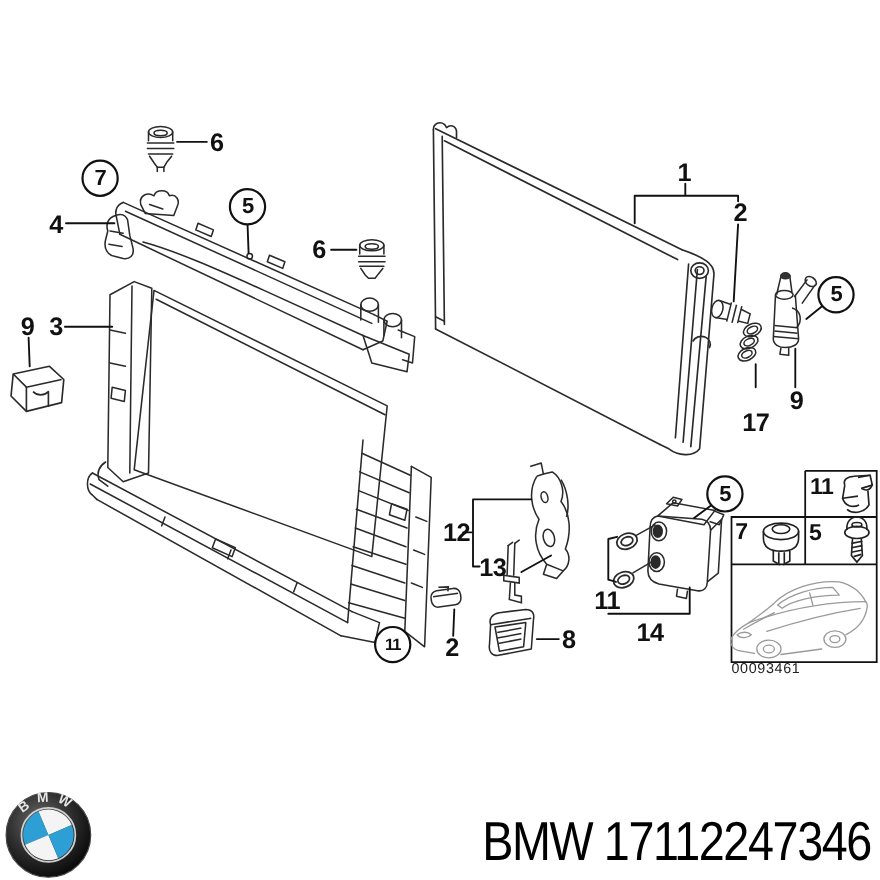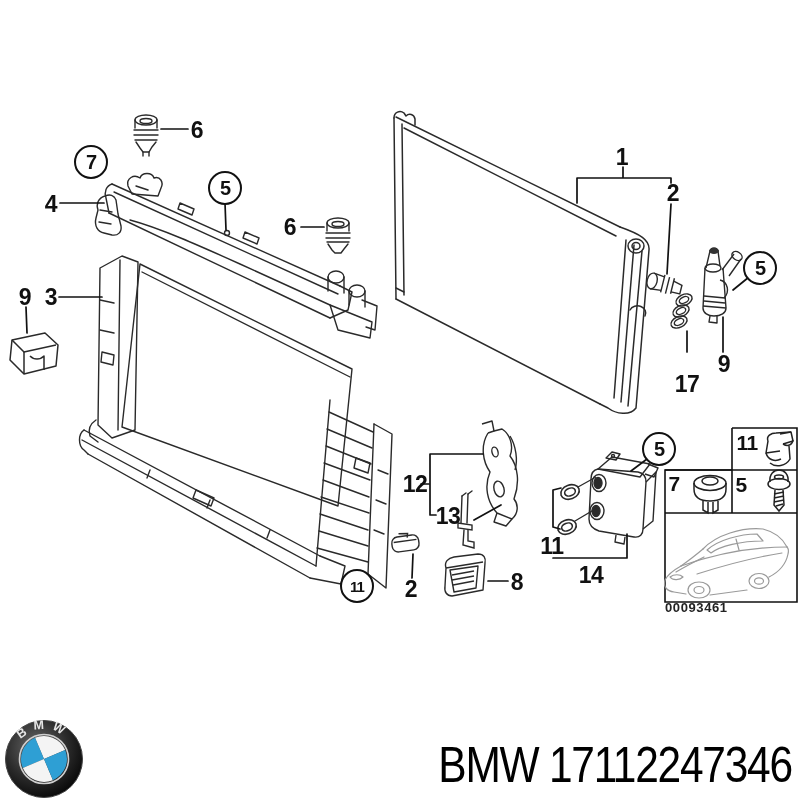--- a/index.html
+++ b/index.html
@@ -7,21 +7,21 @@
           font-family:"Liberation Sans",sans-serif;}
   #art{position:absolute;left:0;top:0;}
   .callout{position:absolute;transform:translate(-50%,-50%);font-weight:bold;
            font-size:23px;color:#111;letter-spacing:-0.5px;white-space:nowrap;}
   .callout.circled{width:30px;height:30px;border:2.3px solid #111;border-radius:50%;
            display:flex;align-items:center;justify-content:center;font-size:20px;
            background:#fff;letter-spacing:-1px;}
   .callout.circled.two{font-size:15px;}
   .callout.inset-num{font-size:21px;}
   .code{position:absolute;left:665px;top:600px;font-size:13px;color:#222;
-        letter-spacing:0.6px;font-weight:bold;}
+        letter-spacing:0.6px;font-weight:normal;}
   .footer-pn{position:absolute;right:8px;top:736px;font-size:50px;color:#000;
         letter-spacing:-1.5px;transform:scaleX(0.85);transform-origin:100% 60%;
         white-space:nowrap;font-weight:normal;}
 </style>
 </head>
 <body>
 
 <div id="canvas">
 
   <svg id="art" width="800" height="800" viewBox="0 0 800 800">

